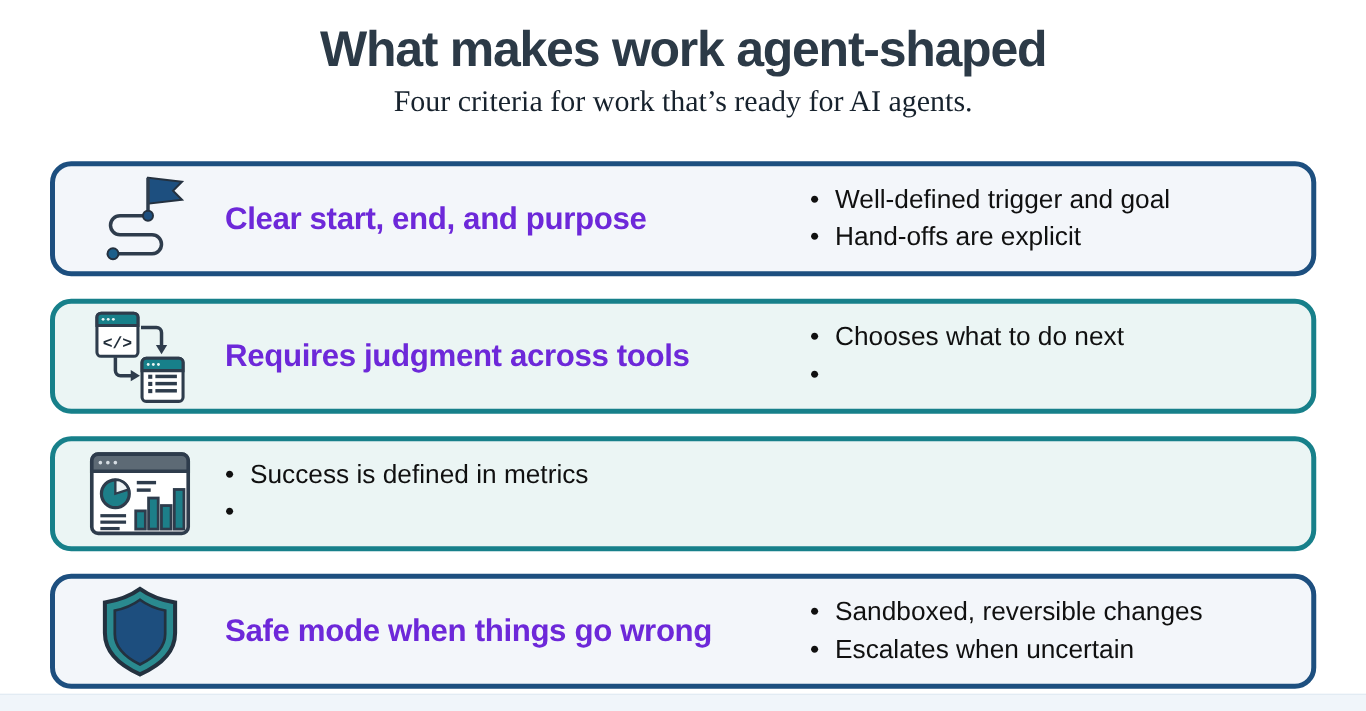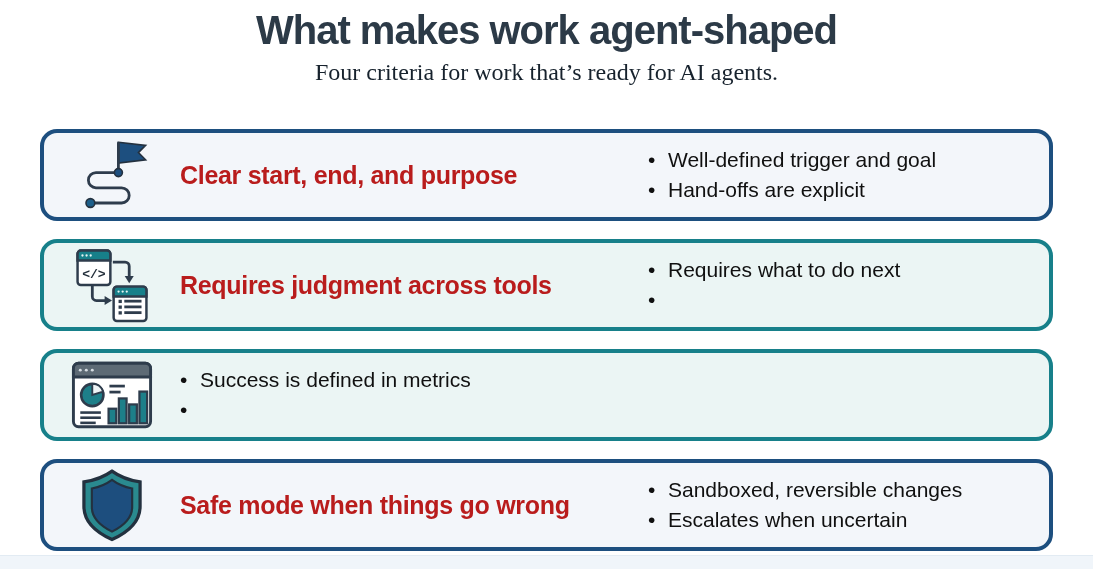--- a/index.html
+++ b/index.html
@@ -3,21 +3,21 @@
 <meta charset="utf-8">
 <style>
   html,body{margin:0;padding:0;background:#ffffff;}
   .page{
     position:relative;
     width:1093px;height:569px;
     background:#ffffff;
     font-family:"Liberation Sans", sans-serif;
     overflow:hidden;
   }
-  .header{ text-align:center; padding-top:8px; }
+  .header{ text-align:center; padding-top:18px; }
   .title{
     margin:0;
     font-size:40px; font-weight:800; letter-spacing:-1px;
     color:#2c3a47;
   }
   .subtitle{
     margin:6px 0 0 0;
     font-size:24px; font-weight:400;
     color:#17222d;
     font-family:Liberation Serif, serif;
@@ -33,21 +33,21 @@
   }
   .card.navy{ border-color:#1d4f7f; background:#f3f6fa; }
   .card.teal{ border-color:#17808a; background:#ebf5f4; }
   .icon-wrap{
     width:136px; flex:0 0 136px;
     display:flex; align-items:center; justify-content:center;
   }
   .card-title{
     width:468px; flex:0 0 468px;
     font-size:25px; font-weight:700; letter-spacing:-0.3px;
-    color:#b91c1c;
+    color:#6d28d9;
   }
   .bullets{ flex:1; padding-right:18px; }
   .bullet{
     display:flex; align-items:baseline;
     font-size:21px; color:#101010; line-height:1.42;
   }
   .bullet .dot{
     width:20px; flex:0 0 20px; text-align:left;
     font-size:21px; color:#101010;
   }
@@ -120,21 +120,21 @@
           <path d="M51,22 H66 a5,5 0 0 1 5,5 V40" fill="none" stroke="#2e3c4c" stroke-width="3.4"></path>
           <polygon points="71,48 65.5,39 76.5,39" fill="#2e3c4c"></polygon>
           <path d="M26,51 V64 a5,5 0 0 0 5,5 H42" fill="none" stroke="#2e3c4c" stroke-width="3.4"></path>
           <polygon points="50,69 41,63.5 41,74.5" fill="#2e3c4c"></polygon>
         </svg>
       </div>
       <div class="card-title">Requires judgment across tools</div>
       <div class="bullets">
         <div class="bullet">
           <span class="dot">•</span>
-          <span>Requires what to do next</span>
+          <span>Chooses what to do next</span>
         </div>
         <div class="bullet">
           <span class="dot">•</span>
         </div>
       </div>
     </div>
 
     <div class="card teal">
       <div class="icon-wrap">
         <svg width="86" height="72" viewBox="0 0 100 84">

